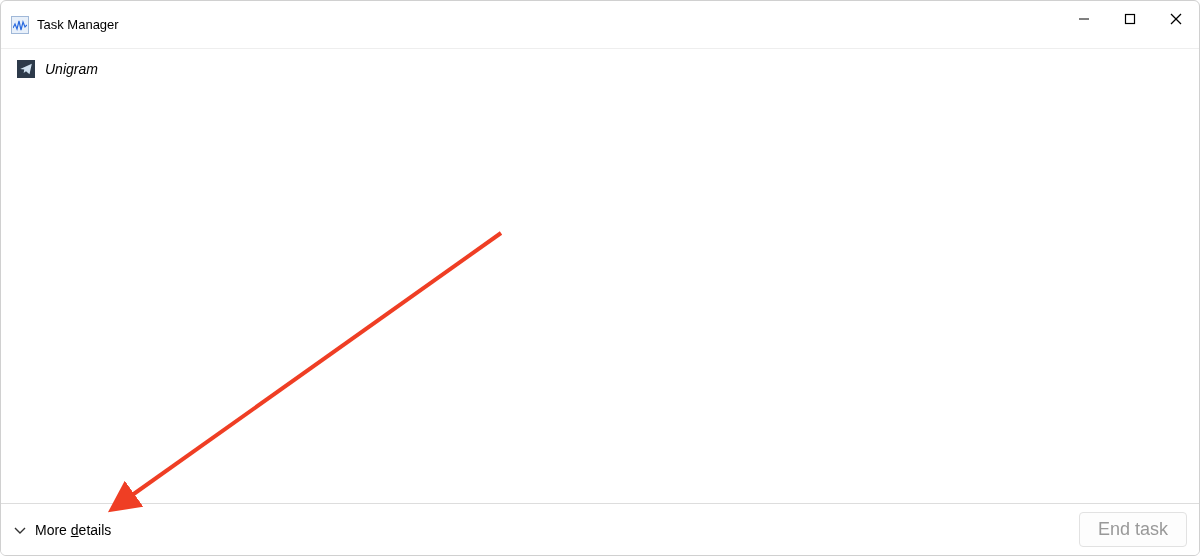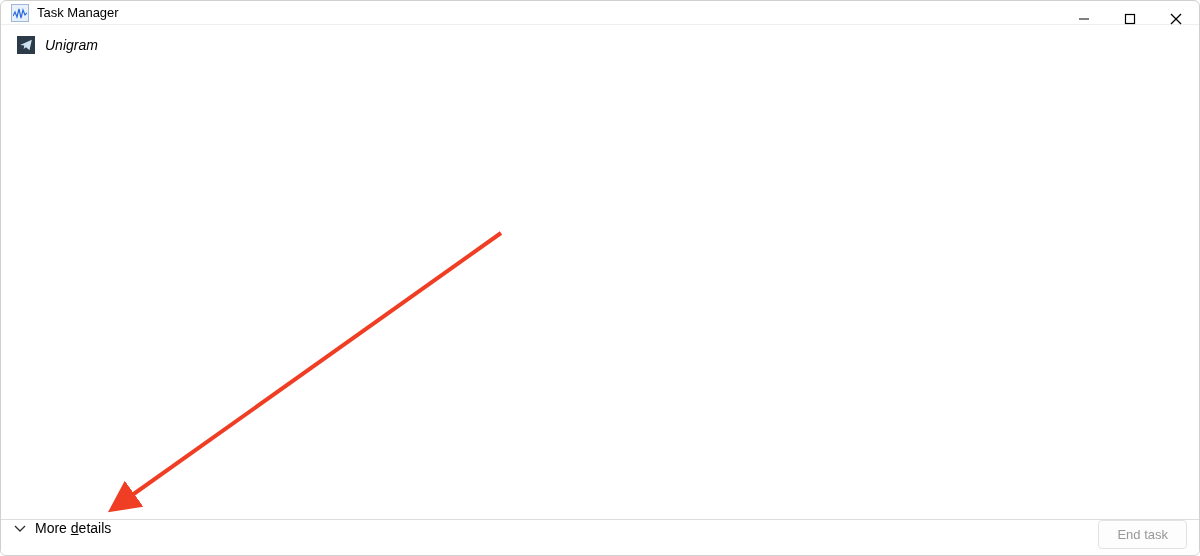--- a/index.html
+++ b/index.html
@@ -11,21 +11,21 @@
     body {
       width: 1200px;
       height: 556px;
       background: #ffffff;
       position: relative;
       overflow: hidden;
       border: 1px solid #d0d0d0;
       border-radius: 6px;
     }
     .titlebar {
-      height: 24px;
+      height: 48px;
       display: flex;
       align-items: center;
       justify-content: space-between;
       padding-left: 10px;
       border-bottom: 1px solid #eee;
     }
     .titlebar-left {
       display: flex;
       align-items: center;
       gap: 8px;
@@ -83,44 +83,44 @@
     .process-name {
       font-size: 14px;
       color: #000;
       font-style: italic;
     }
     .bottom-bar {
       position: absolute;
       bottom: 0;
       left: 0;
       right: 0;
-      height: 36px;
+      height: 52px;
       border-top: 1px solid #ddd;
       display: flex;
-      align-items: flex-start;
+      align-items: center;
       justify-content: space-between;
       padding: 0 12px;
       background: #fff;
     }
     .more-details {
       display: flex;
       align-items: center;
       gap: 8px;
       font-size: 14px;
       color: #000;
       background: transparent;
       border: none;
       cursor: pointer;
     }
     .more-details .underline-d {
       text-decoration: underline;
       text-decoration-skip-ink: none;
     }
     .end-task-btn {
-      font-size: 13px;
+      font-size: 18px;
       color: #999;
       background: #fdfdfd;
       border: 1px solid #e2e2e2;
       border-radius: 4px;
       padding: 6px 18px;
       cursor: default;
     }
     .annotation-arrow {
       position: absolute;
       top: 0;

